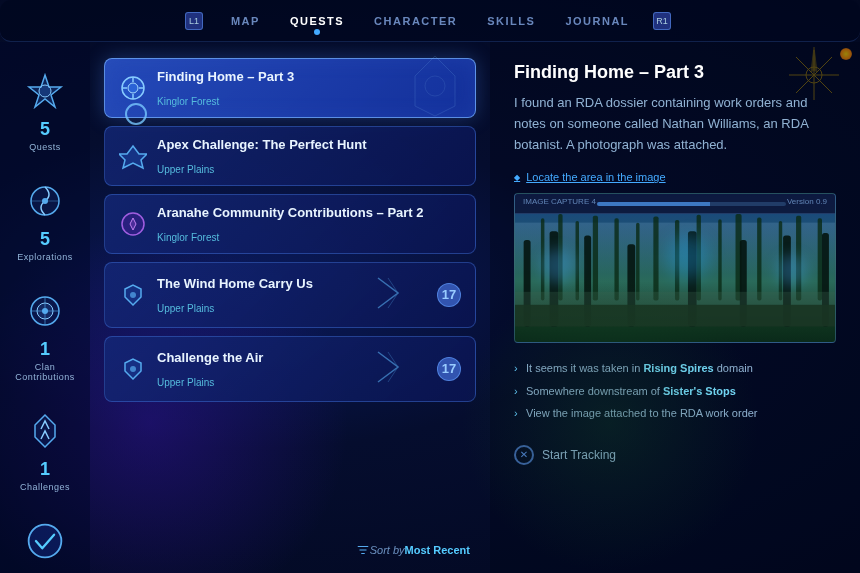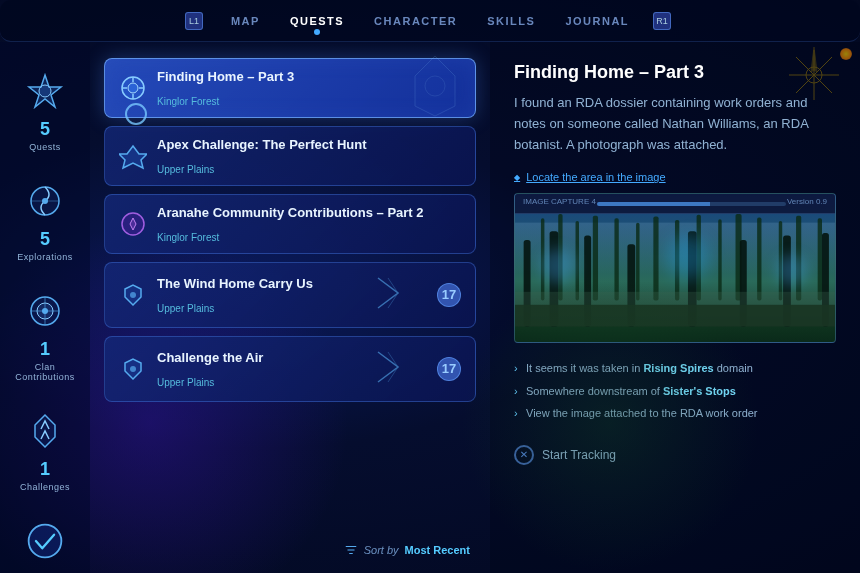--- a/index.html
+++ b/index.html
@@ -212,21 +212,20 @@
     }
 
     .sort-bar {
       position: absolute;
       bottom: 16px; left: 90px;
       width: 400px;
       display: flex;
       justify-content: flex-end;
       align-items: center;
       padding-right: 20px;
-      gap: 6px;
       font-size: 11px;
       color: rgba(150,200,255,0.7);
       margin-top: 43px;
     }
     .sort-label { font-style: italic; }
     .sort-value { color: #5cf; font-weight: 600; }
 
     
     .detail-panel {
       position: absolute;

